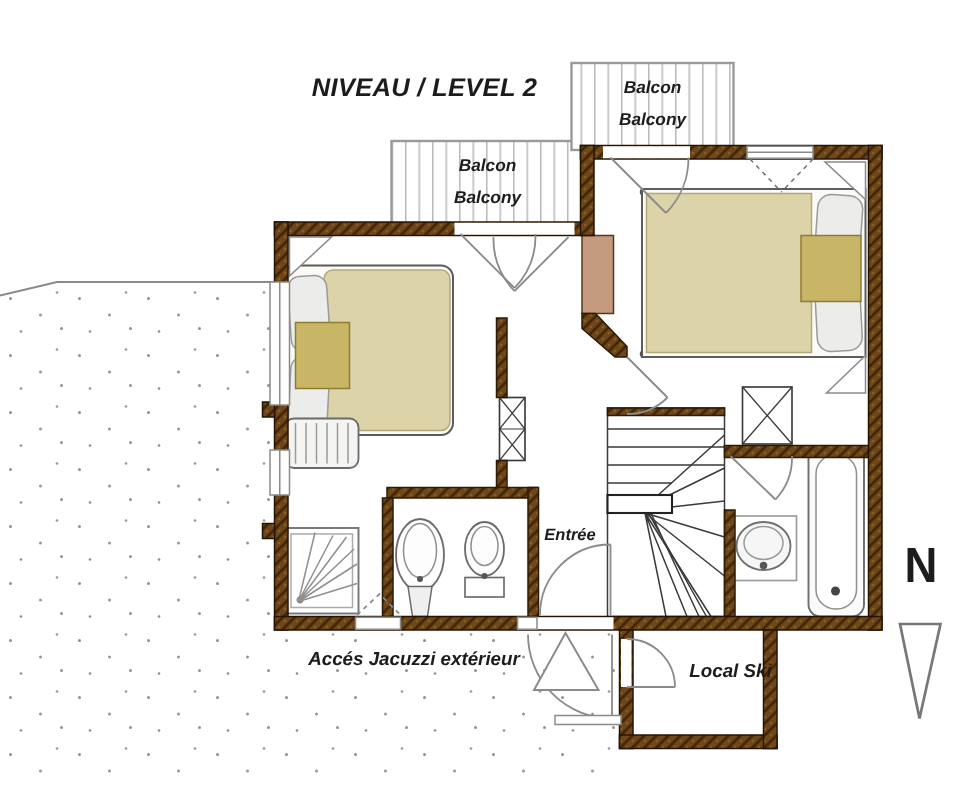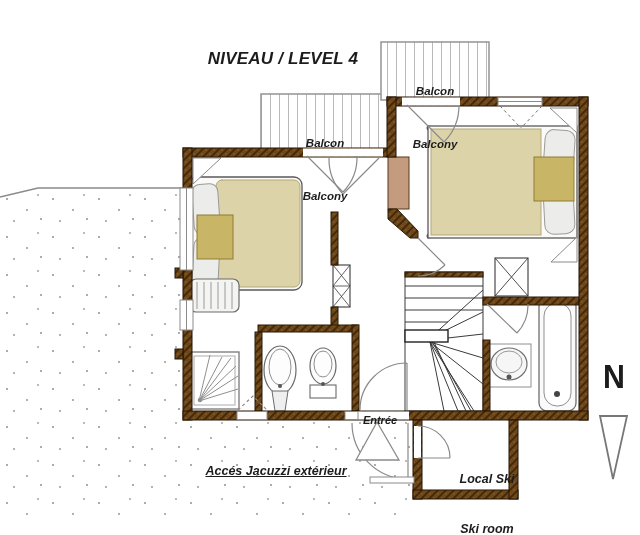--- a/index.html
+++ b/index.html
@@ -5,25 +5,25 @@
   html,body{margin:0;padding:0;background:#ffffff;}
   .canvas{
     position:relative;width:640px;height:535px;background:#ffffff;
     overflow:hidden;font-family:"Liberation Sans",sans-serif;
   }
   .plan-svg{position:absolute;left:0;top:0;}
   .lbl{
     position:absolute;font-family:"Liberation Sans",sans-serif;
     font-weight:bold;font-style:italic;color:#1c1c1c;text-align:center;
   }
-  .lbl span{display:block;margin-top:32px;}
+  .lbl span{display:block;}
   .title{font-size:17px;letter-spacing:0.2px;}
   .balcony{font-size:11.5px;line-height:21px;}
   .entrance{font-size:11px;line-height:17px;}
-  .jacuzzi{font-size:12.5px;line-height:18px;text-decoration:underline;}
+  .jacuzzi{font-size:12.5px;line-height:18px;}
   .ski{font-size:12.5px;line-height:18px;}
   .compass-n{font-size:33px;font-style:normal;line-height:1;transform:scaleX(0.92);}
 </style>
 </head>
 <body>
 
 <div class="canvas">
 
   <svg class="plan-svg" width="640" height="535" viewBox="0 0 640 535">
     <defs>
@@ -203,40 +203,39 @@
     </g>
 
     <g fill="#ffffff" stroke="#8a8a8a">
       <path d="M377,422 L399,460 L356,460 Z" stroke-width="1.3"></path>
       <rect x="370" y="477" width="44" height="6" stroke-width="1"></rect>
     </g>
 
     <path d="M600,416 L627,416 L613,479 Z" fill="#ffffff" stroke="#777777" stroke-width="1.8"></path>
   </svg>
 
-  <div class="lbl title" style="left:183px;top:49px;width:200px;">NIVEAU / LEVEL 4</div>
+  <div class="lbl title" style="left:183px;top:49px;width:200px;">NIVEAU / LEVEL 2</div>
 
   <div class="lbl balcony" style="left:375px;top:49px;width:120px;">
     <span>Balcon</span>
     <span>Balcony</span>
   </div>
 
   <div class="lbl balcony" style="left:265px;top:101px;width:120px;">
     <span>Balcon</span>
     <span>Balcony</span>
   </div>
 
-  <div class="lbl entrance" style="left:330px;top:380px;width:100px;font-style:italic;">
+  <div class="lbl entrance" style="left:330px;top:349px;width:100px;font-style:italic;">
     <span>Entrée</span>
   </div>
 
   <div class="lbl jacuzzi" style="left:176px;top:430px;width:200px;">
     <span>Accés Jacuzzi extérieur</span>
   </div>
 
   <div class="lbl ski" style="left:437px;top:438px;width:100px;">
     <span>Local Ski</span>
-    <span>Ski room</span>
   </div>
 
   <div class="lbl compass-n" style="left:597px;top:360px;width:34px;">N</div>
 
 </div>
 
 </body></html>

